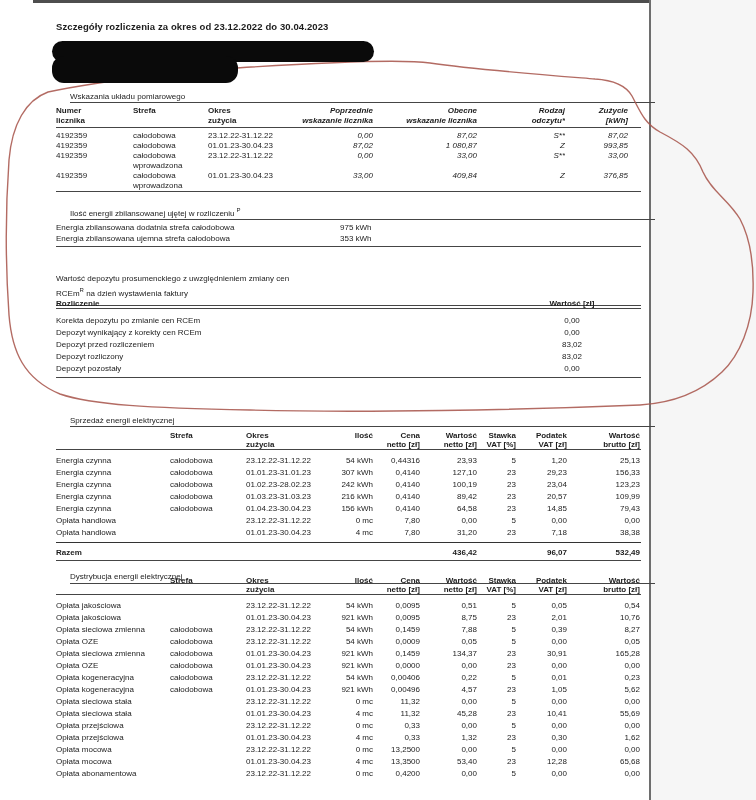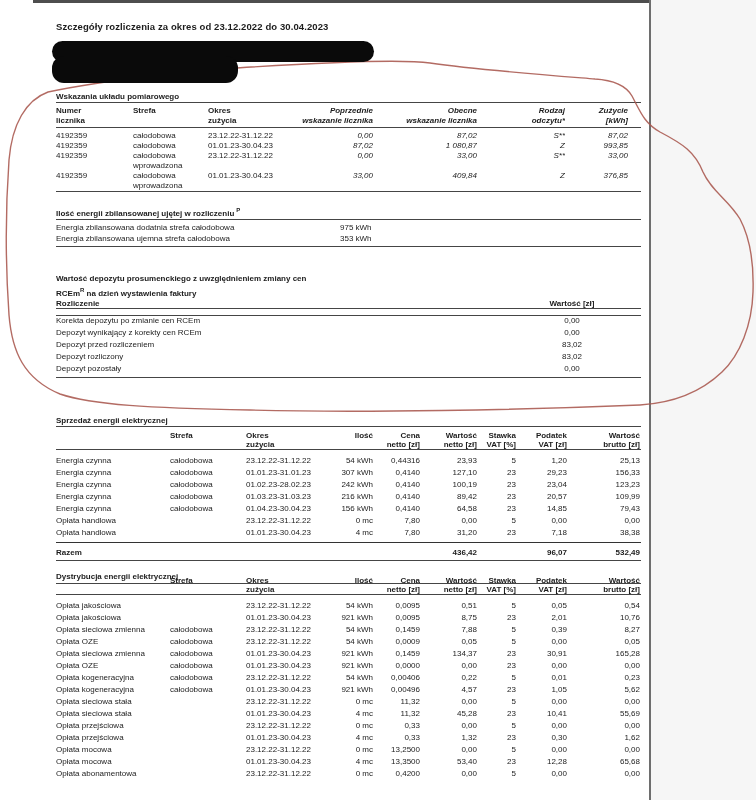--- a/index.html
+++ b/index.html
@@ -16,22 +16,22 @@
 
   
   .redact { position:absolute; background:#0a0a0a; z-index:10; }
   .redact.r1 { left:52px; top:41px; width:322px; height:21px; border-radius:11px; }
   .redact.r2 { left:52px; top:56px; width:186px; height:27px; border-radius:12px; }
 
   
   svg.annot { position:absolute; left:0; top:0; z-index:5; pointer-events:none; }
 
   .sec { position:absolute; left:56px; width:585px; z-index:1; }
-  .sec-h { font-size:8px; font-weight:bold; line-height:11px; border-bottom:1px solid #454545; }
-  .sec-h2 { font-size:8px; font-weight:bold; line-height:10.7px; border-bottom:1px solid #454545; padding-bottom:16px; }
+  .sec-h { font-size:8px; font-weight:normal; line-height:11px; border-bottom:1px solid #454545;margin-left:14px; }
+  .sec-h2 { font-size:8px; font-weight:normal; line-height:10.7px; border-bottom:1px solid #454545; padding-bottom:6px; }
 
   table { border-collapse:collapse; table-layout:fixed; width:585px; font-size:8px; }
   th, td { font-weight:normal; text-align:left; vertical-align:top; white-space:pre-line; overflow:hidden; }
   thead th { font-weight:bold; line-height:9px; padding:4px 0 0 0; border-bottom:1px solid #454545; }
   sup { font-size:6px; }
 
   
   .t-meter thead th { line-height:9.5px; padding:1px 0 2px 0; }
   .t-meter td { line-height:10px;margin-left:12px; }
   .t-meter tbody tr:first-child td { padding-top:3px; }

